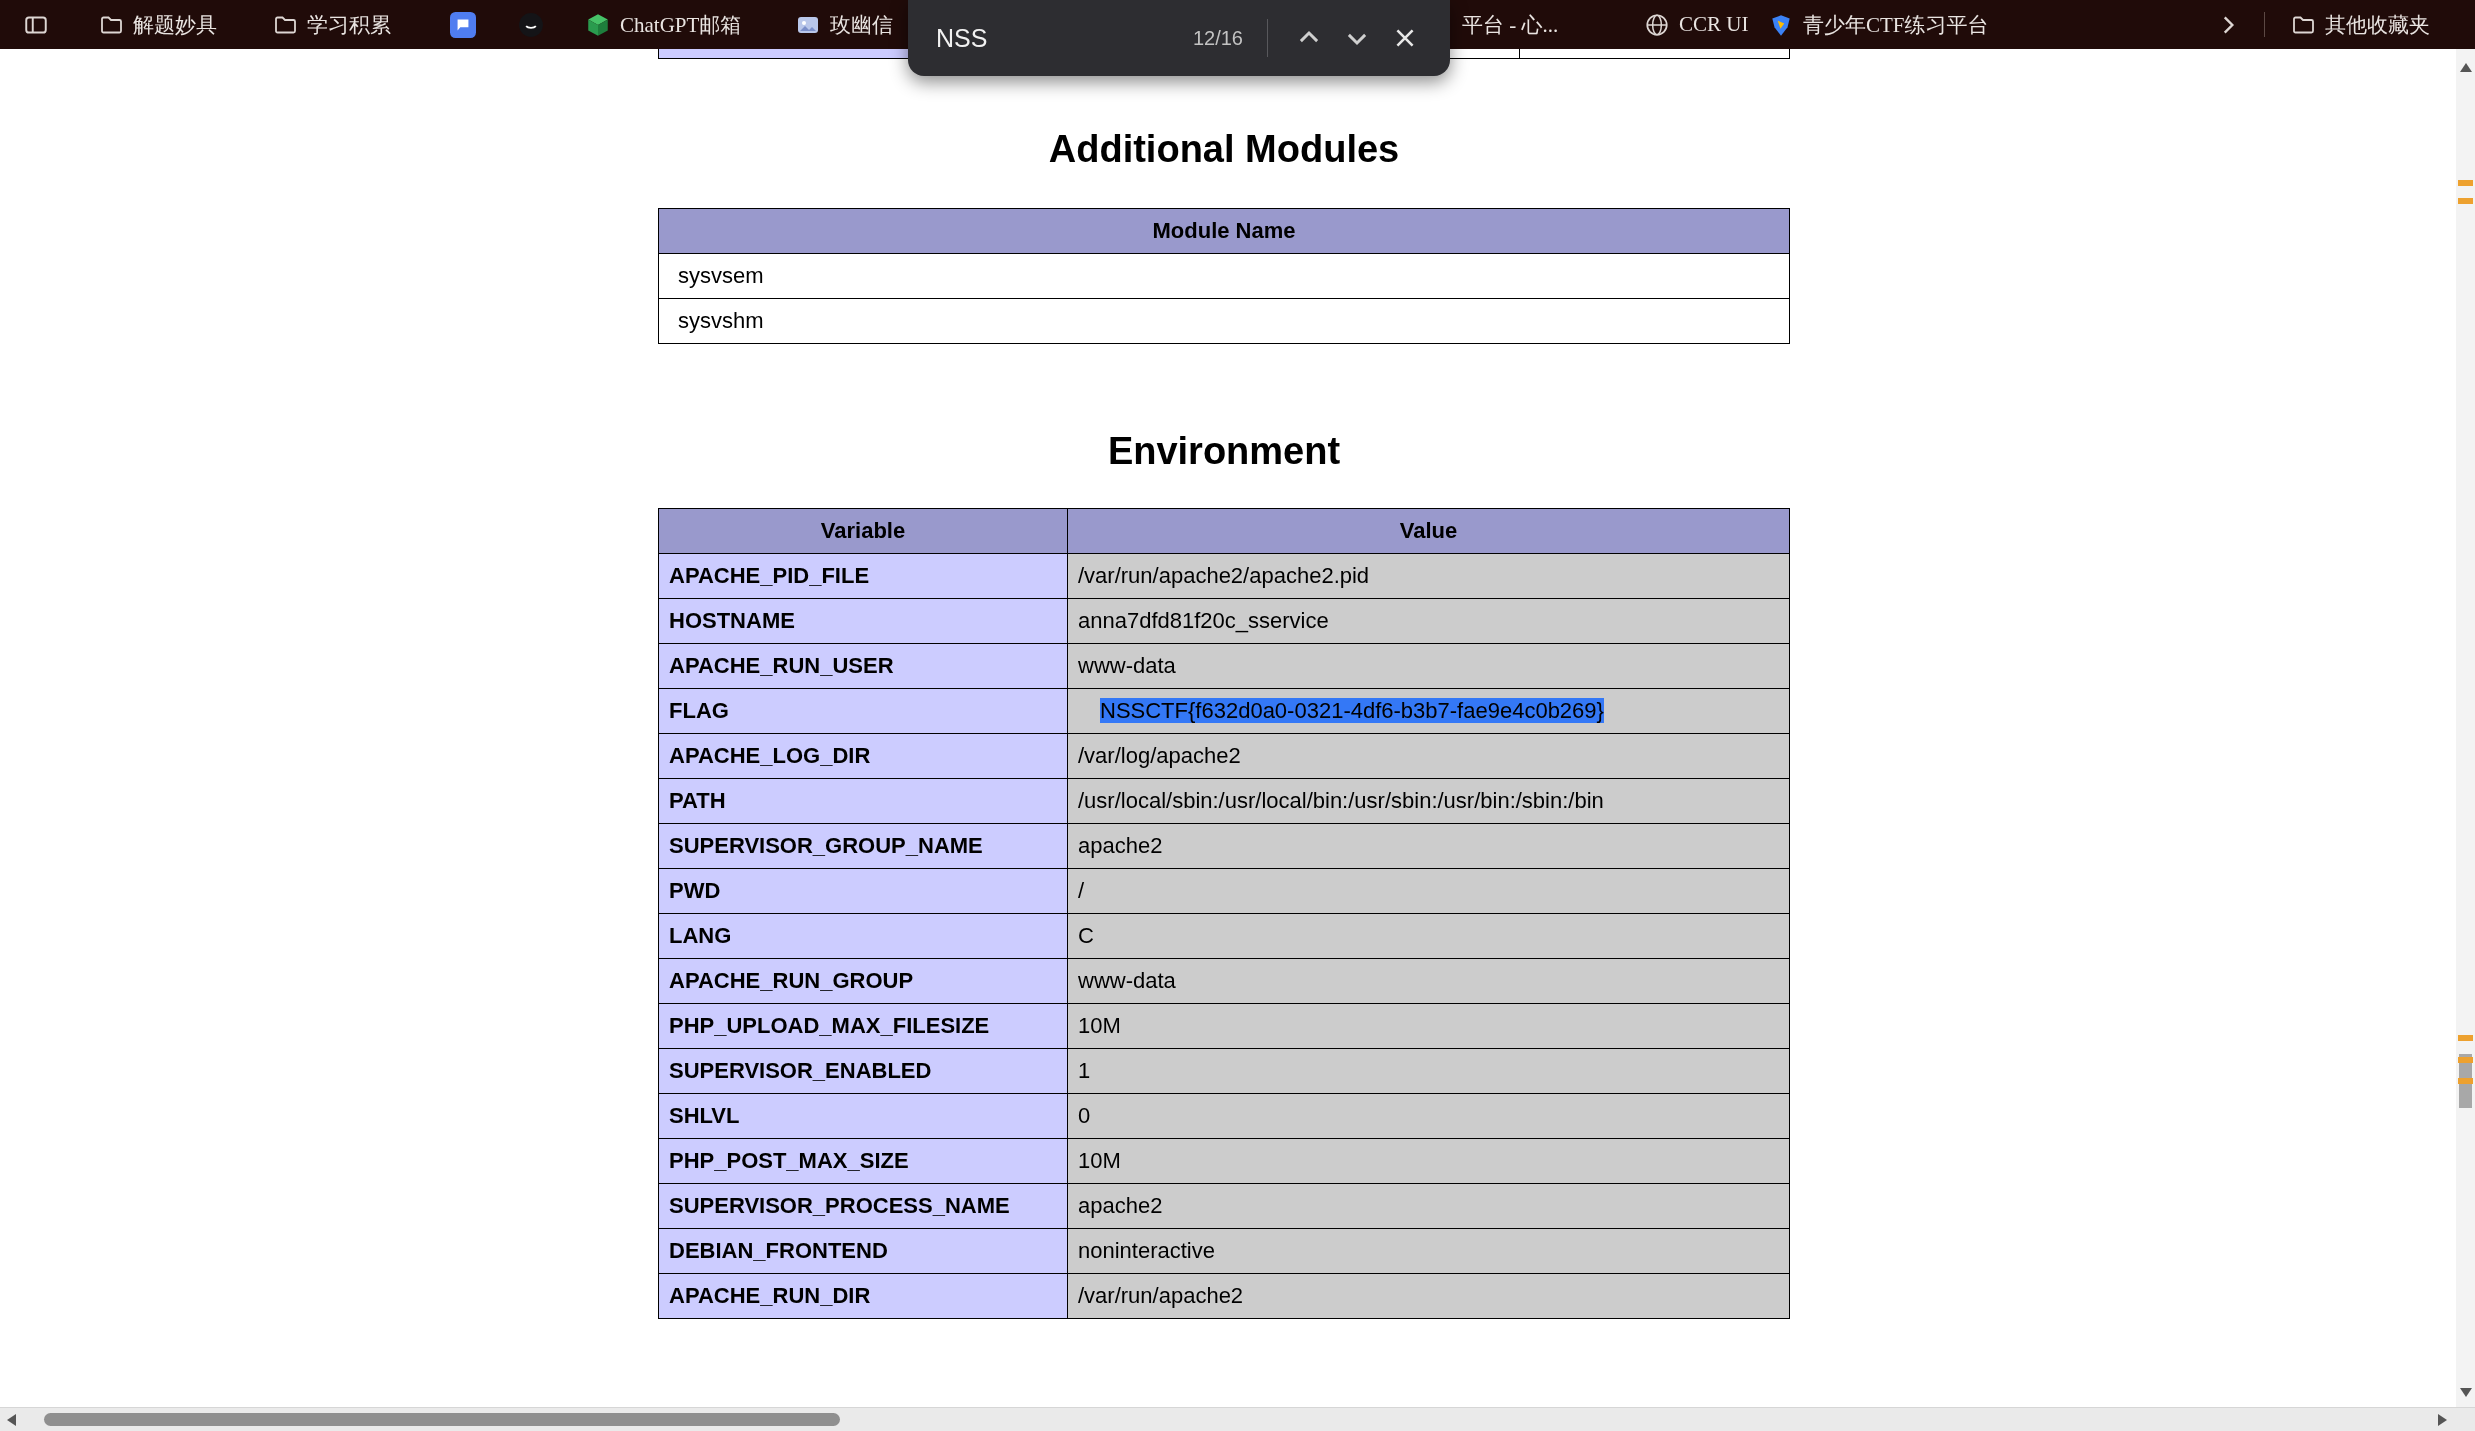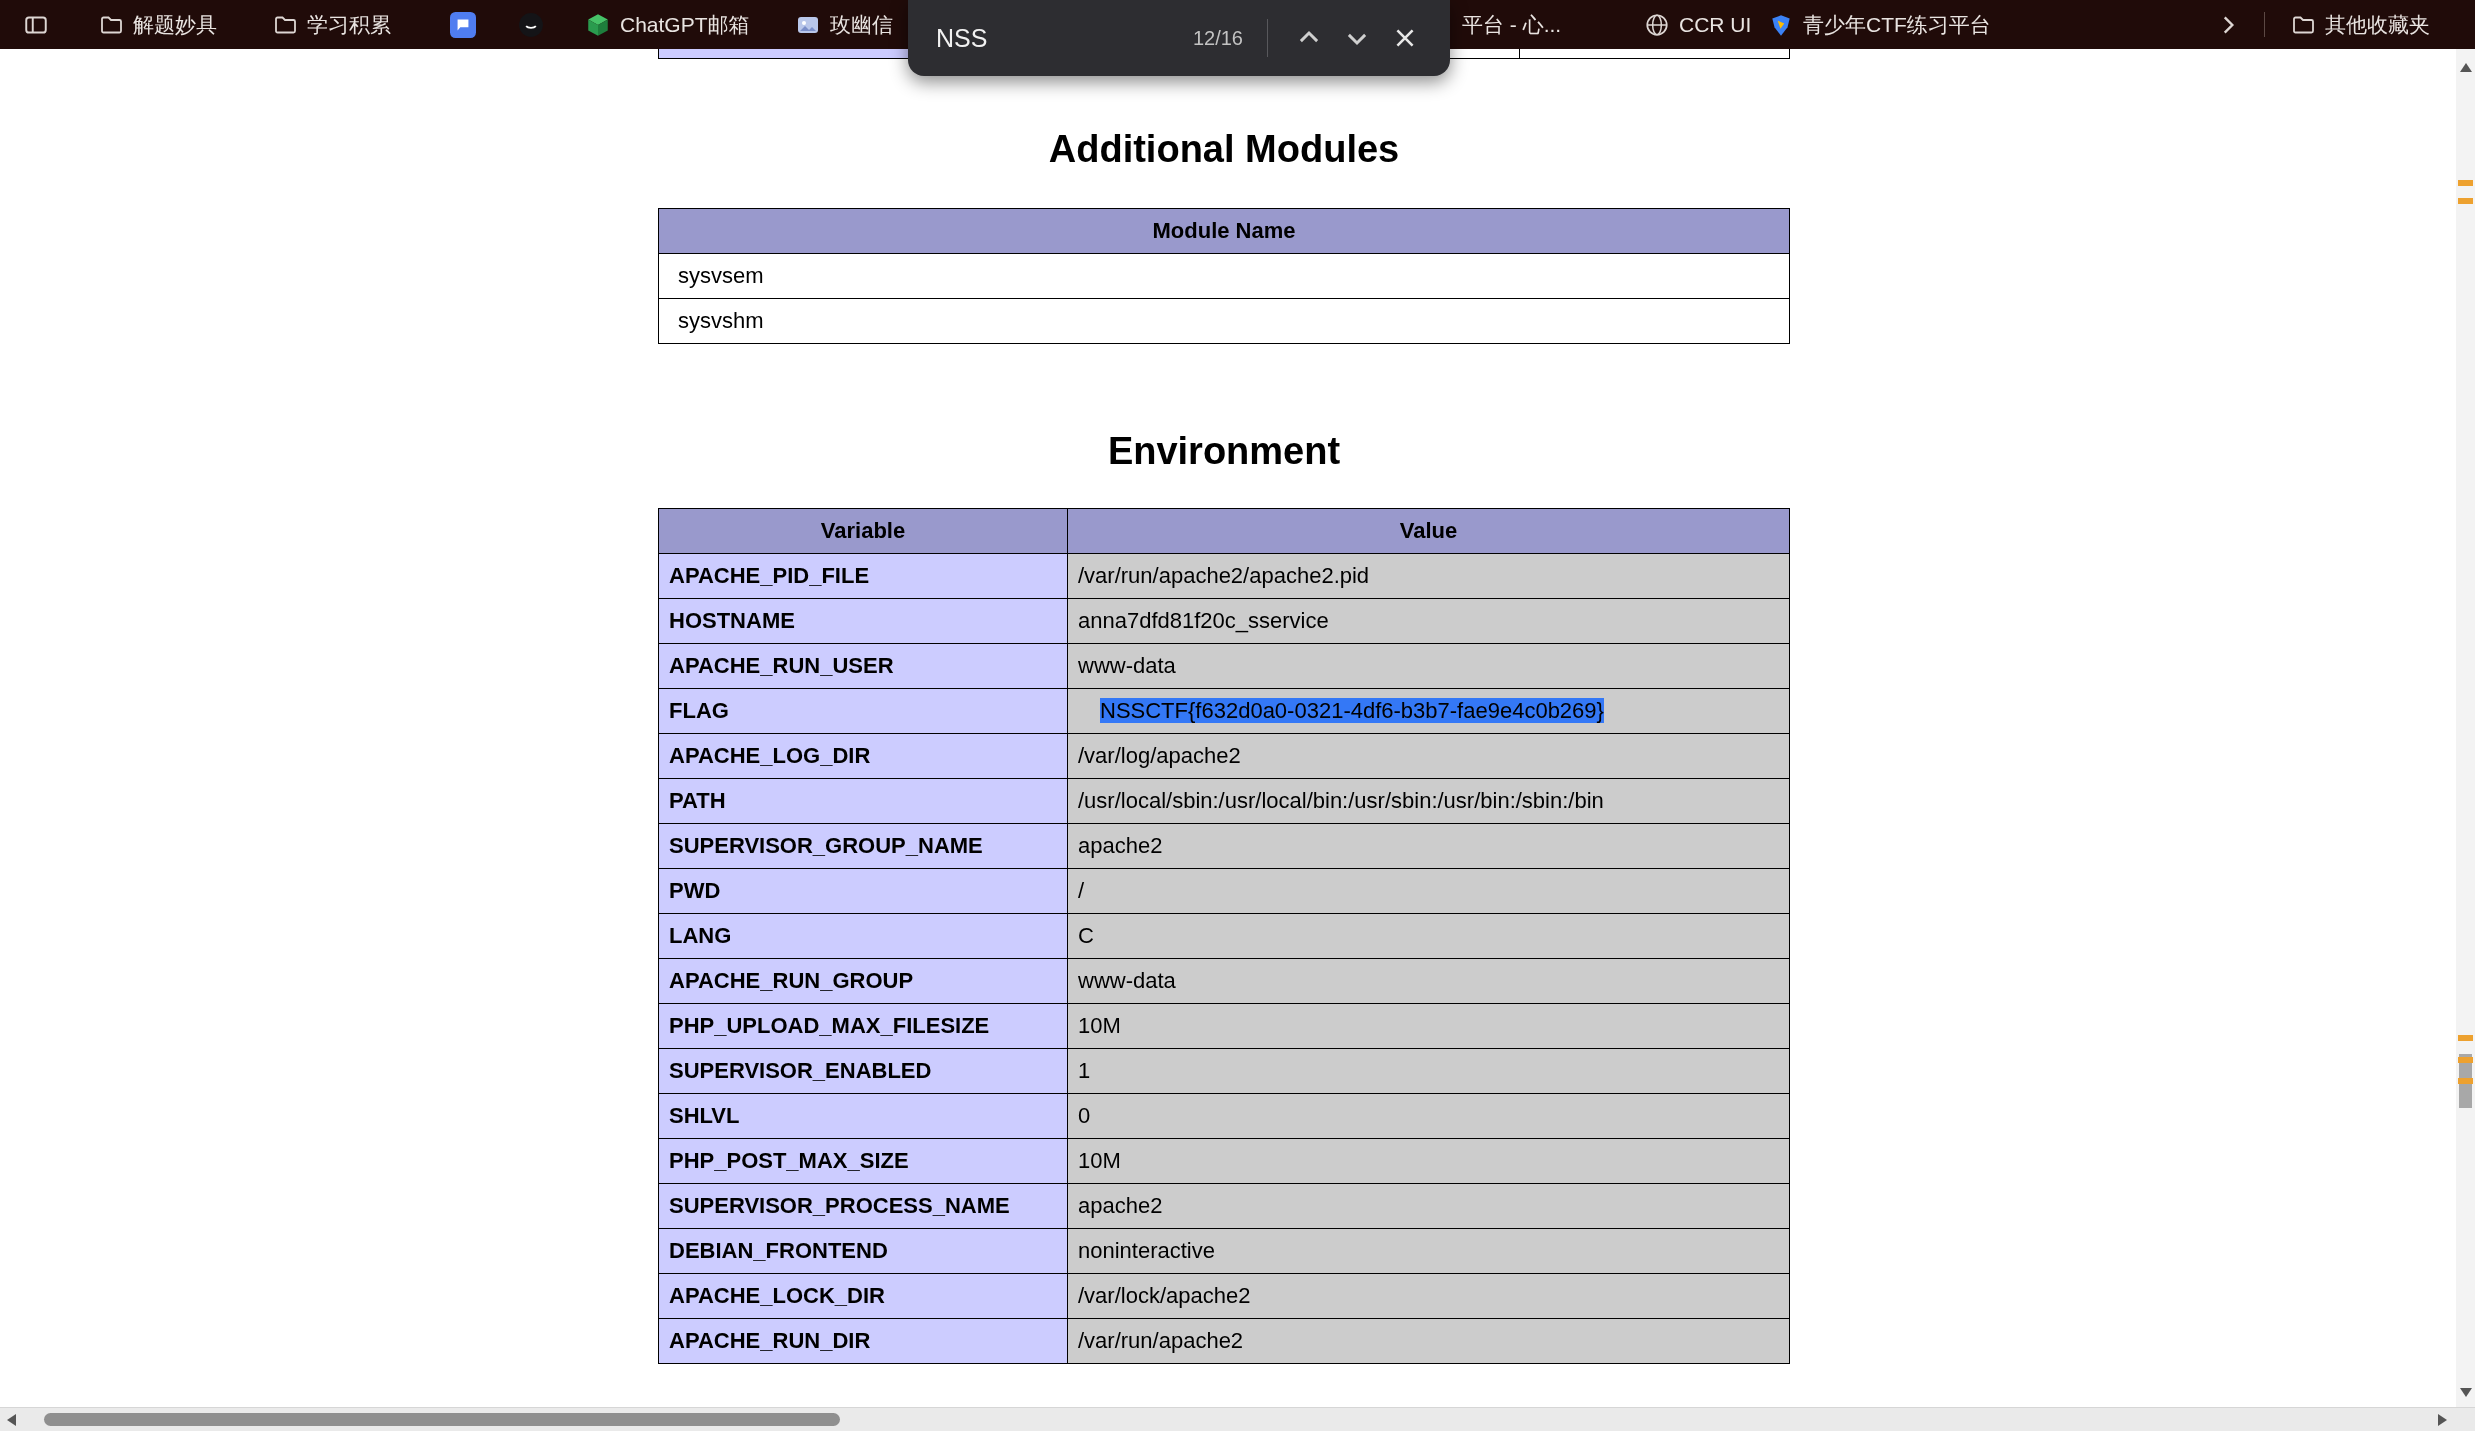--- a/index.html
+++ b/index.html
@@ -2,21 +2,21 @@
 <html><head>
 <meta charset="utf-8">
 <style>
   html,body{margin:0;padding:0;background:#fff;}
   .screen{position:relative;width:2475px;height:1431px;overflow:hidden;background:#ffffff;
           font-family:"Liberation Sans","DejaVu Sans",sans-serif;}
 
   
   .bookmarks-bar{position:absolute;left:0;top:0;width:2475px;height:49px;background:#200b09;z-index:10;}
   .bm{position:absolute;top:0;height:49px;display:flex;align-items:center;gap:9px;
-      color:#e9e4e1;font-size:21px;white-space:nowrap;}
+      color:#e9e4e1;font-size:21px;white-space:nowrap;font-family:Liberation Serif, serif;}
   .bm svg{flex:0 0 auto;display:block;}
   .bm-sep{position:absolute;top:12px;width:1px;height:25px;background:#5c4944;}
 
   
   .find-bar{position:absolute;left:908px;top:0;width:542px;height:76px;background:#2d2d31;
             border-radius:0 0 16px 16px;box-shadow:0 6px 18px rgba(0,0,0,.45);
             display:flex;align-items:center;padding:0 28px;box-sizing:border-box;z-index:50;}
   .find-query{font-size:25px;color:#f1f1f1;}
   .find-count{margin-left:auto;font-size:20px;color:#c2c2c2;}
   .find-divider{width:1px;height:38px;background:#58585c;margin:0 24px;}
@@ -255,24 +255,20 @@
             </tr>
             <tr>
               <td class="e">SUPERVISOR_PROCESS_NAME</td>
               <td class="v">apache2</td>
             </tr>
             <tr>
               <td class="e">DEBIAN_FRONTEND</td>
               <td class="v">noninteractive</td>
             </tr>
             <tr>
-              <td class="e">APACHE_LOCK_DIR</td>
-              <td class="v">/var/lock/apache2</td>
-            </tr>
-            <tr>
               <td class="e">APACHE_RUN_DIR</td>
               <td class="v">/var/run/apache2</td>
             </tr>
           </tbody>
       </table>
     </div>
   </div>
 
   <div class="find-bar">
     <span class="find-query">NSS</span>

